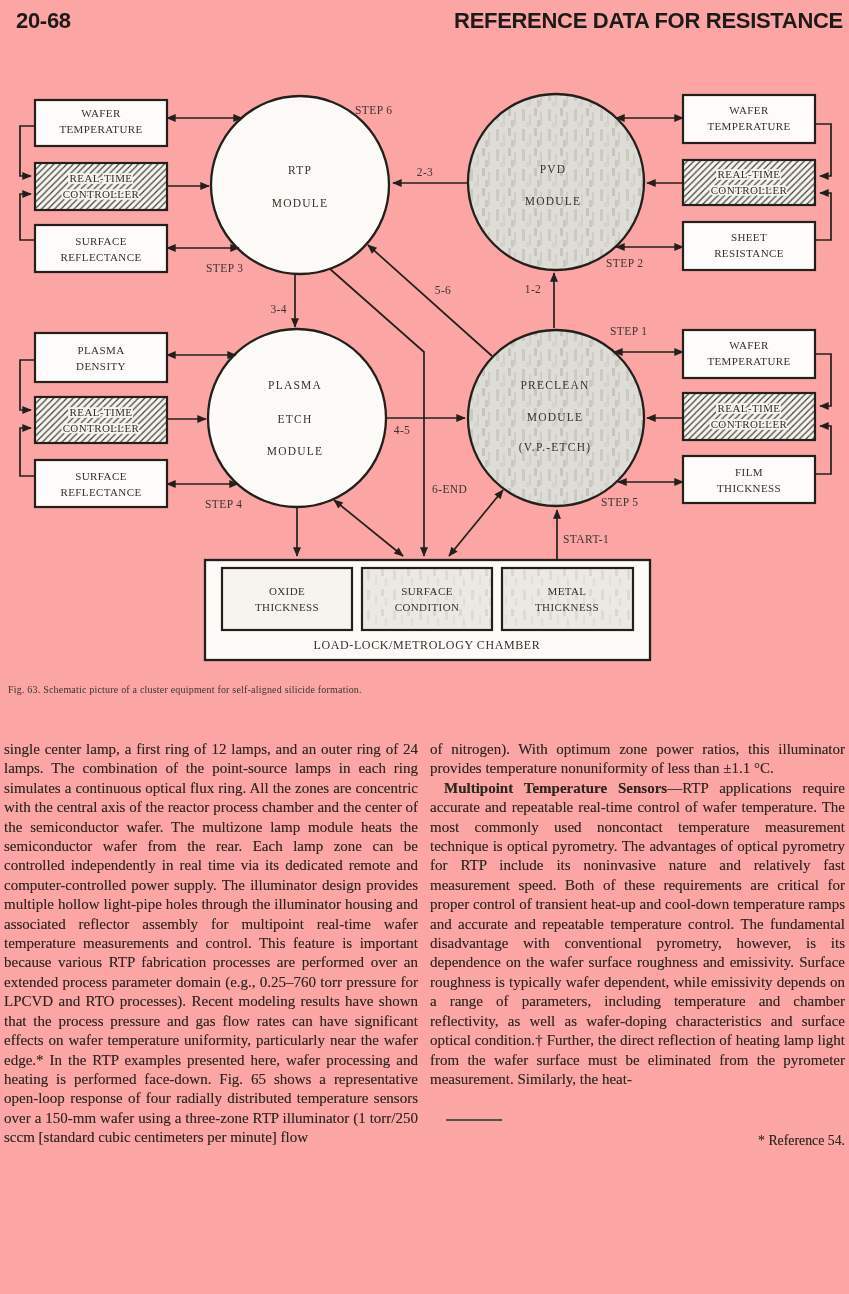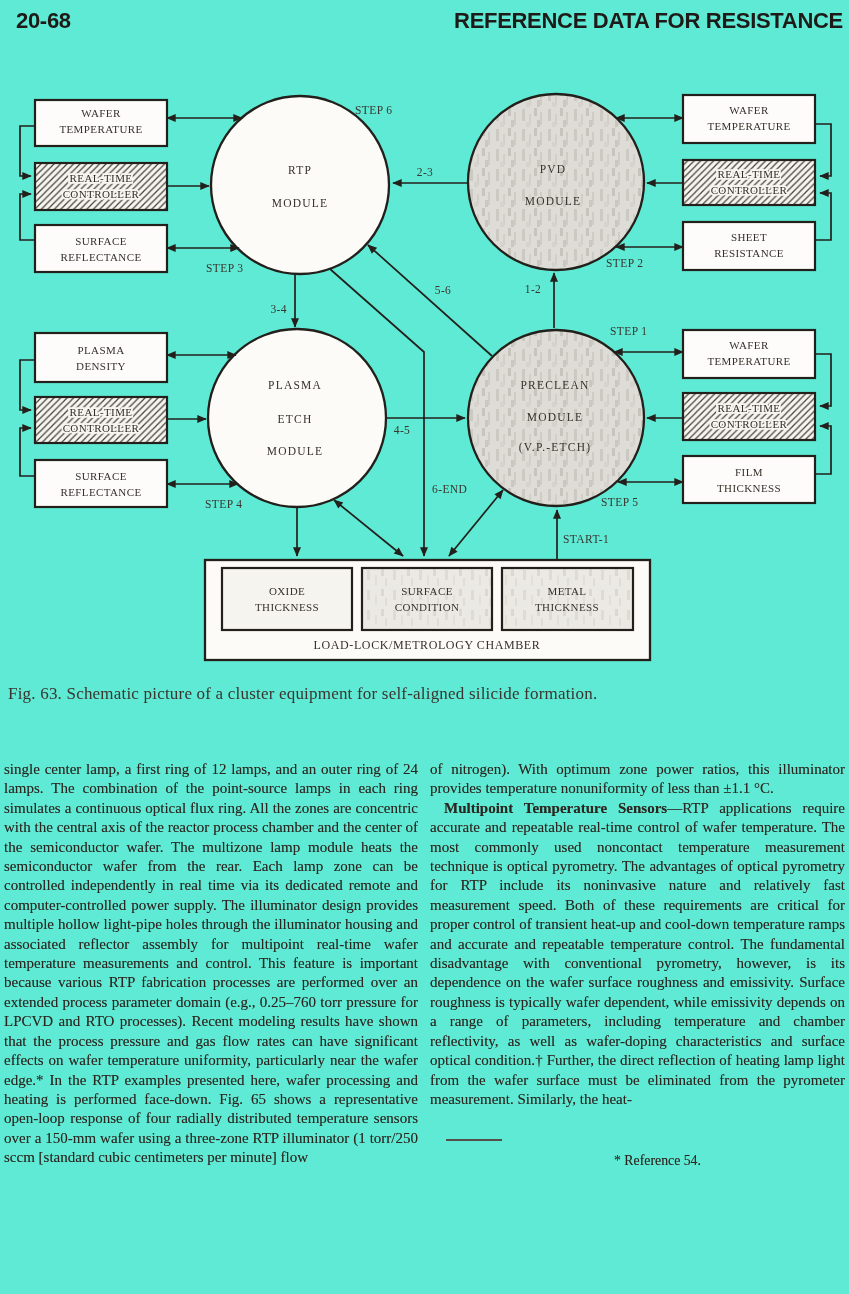--- a/index.html
+++ b/index.html
@@ -1,44 +1,44 @@
 <!DOCTYPE html>
 <html><head>
 <meta charset="utf-8">
 <style>
   html,body{margin:0;padding:0;background:#e8e6e1;}
   .page{
     position:relative;width:849px;height:1294px;margin:0 auto;
-    background:#5eead4;overflow:hidden;
+    background:#fca5a5;overflow:hidden;
     font-family:"Liberation Serif", serif;color:#28241f;
   }
   .hdr{
     position:absolute;top:8px;left:16px;right:6px;height:32px;
     display:flex;justify-content:space-between;align-items:flex-start;
     font-family:"Liberation Sans", sans-serif;font-weight:bold;
     font-size:22px;letter-spacing:-0.3px;color:#1d1a17;
   }
   .diagram{position:absolute;top:88px;left:0;}
   .caption{
     position:absolute;top:684px;left:8px;width:700px;
-    font-size:17px;color:#3a352f;letter-spacing:.2px;
+    font-size:10px;color:#3a352f;letter-spacing:.2px;
   }
   .col{
-    position:absolute;top:760px;
+    position:absolute;top:740px;
     font-size:15px;line-height:19.4px;text-align:justify;
     color:#2b2620;text-shadow:0 0 .4px rgba(55,48,40,.45);
   }
   .col p{margin:0;}
   .col-left{left:4px;width:414px;}
   .col-right{left:430px;width:415px;}
   .col-right .p2{text-indent:14px;}
   .bold-lead{font-weight:bold;}
   .footnotes{margin-top:30px;}
   .fn-rule{width:56px;border-top:2px solid #55504a;margin:0 0 10px 16px;}
-  .fn{padding-left:40px;font-size:13.8px;line-height:20px;text-align:center;}
+  .fn{padding-left:40px;font-size:13.8px;line-height:20px;text-align:right;}
   
   .bx{font-family:"Liberation Serif",serif;font-size:11px;letter-spacing:.4px;fill:#36312b;}
   .mod{font-family:"Liberation Serif",serif;font-size:11.5px;letter-spacing:1.2px;fill:#36312b;}
   .lbl{font-family:"Liberation Serif",serif;font-size:11.5px;letter-spacing:.4px;fill:#3a352f;}
   .hx{paint-order:stroke;stroke:#f7f5f0;stroke-width:3.5px;fill:#322d27;}
 </style>
 </head>
 <body>
 
 <div class="page">

